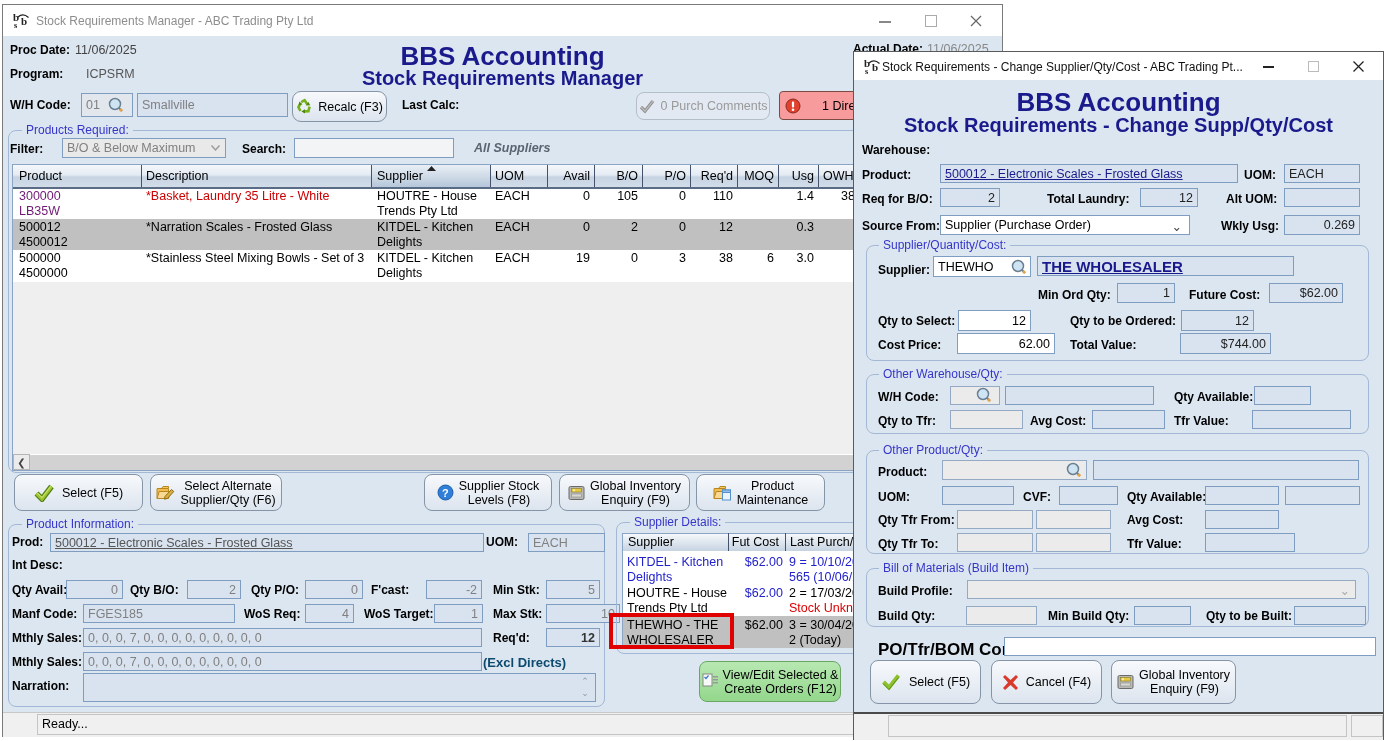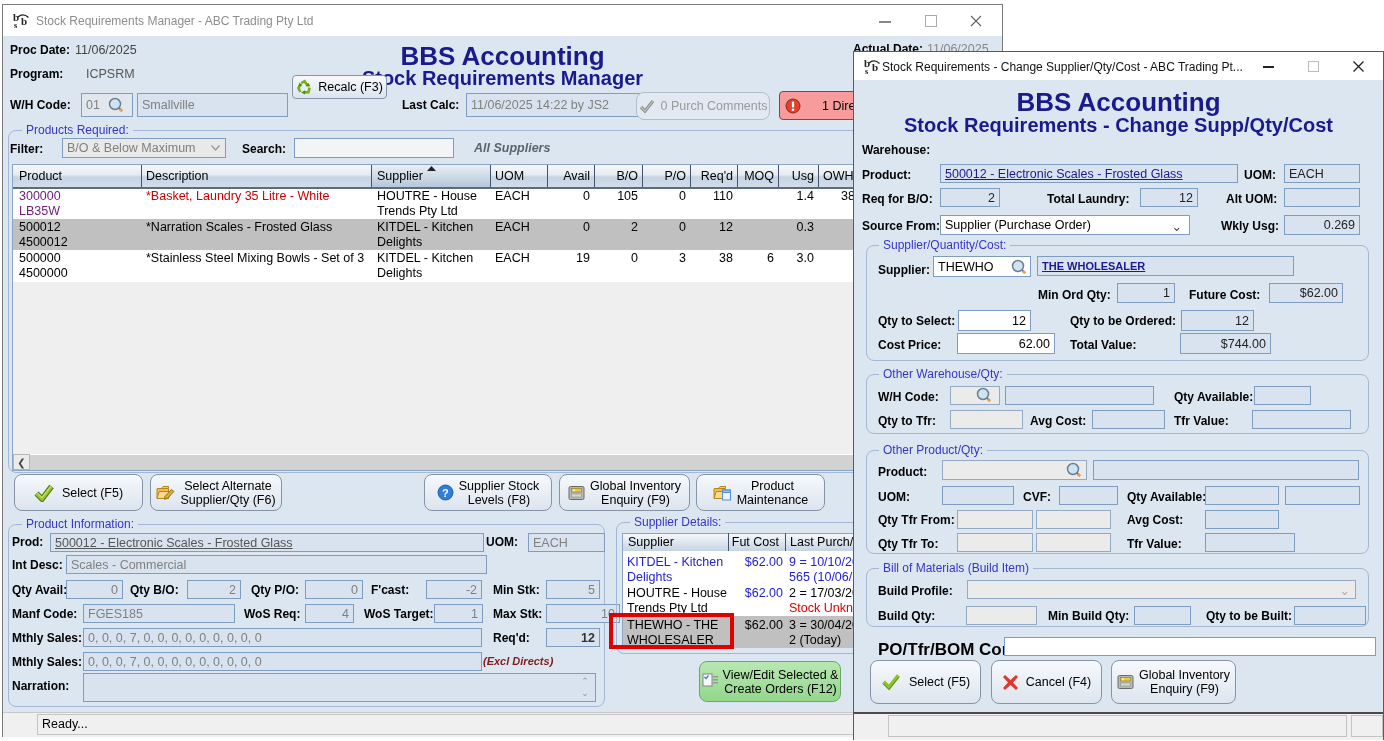--- a/index.html
+++ b/index.html
@@ -49,36 +49,35 @@
   <div class="ab" style="left:0;top:62px;width:100%;text-align:center;font-weight:bold;font-size:20px;color:#1a1a8c">Stock Requirements Manager</div>
 
   <div class="b" style="left:7px;top:93px">W/H Code:</div>
   <div class="f dim" style="left:78px;top:88px;width:52px;height:24px;background:#e2e7ee">01</div>
   <svg class="ab" style="left:104px;top:91px" width="18" height="18" viewBox="0 0 18 18">
         <circle cx="8" cy="8" r="5.5" fill="#cfe4f2" stroke="#6b7f93" stroke-width="1.5"></circle>
         <path d="M12 12 L15 15" stroke="#6b7f93" stroke-width="2"></path>
         <circle cx="14" cy="14" r="1.6" fill="#e8a33d"></circle>
       </svg>
   <div class="f dim" style="left:134px;top:88px;width:151px;height:24px">Smallville</div>
-  <div class="btn" style="left:289px;top:70px;width:95px;height:24px;border-radius:4px">
+  <div class="btn" style="left:289px;top:86px;width:95px;height:31px;border-radius:9px">
     <svg width="17" height="17" viewBox="0 0 17 17" style="margin-right:5px">
           <g stroke="#76b11a" stroke-width="2.6" fill="none">
             <path d="M5.2 4.2 L8.6 2.2 L11.6 6.8"></path>
             <path d="M13.6 8.6 L12.4 13.2 L7.6 13.4"></path>
             <path d="M4.4 13 L2.4 9 L4.8 5.2"></path>
           </g>
           <g fill="#4e8808">
             <path d="M10.2 7.6 L14.2 7.2 L12.2 3.8 Z"></path>
             <path d="M9 11.2 L5.4 13.4 L9 15.4 Z"></path>
             <path d="M3.2 3.6 L2.6 7.6 L6.4 6.2 Z"></path>
           </g>
         </svg>
     Recalc (F3)</div>
   <div class="b" style="left:399px;top:93px">Last Calc:</div>
-  <div class="f dim" style="left:463px;top:88px;width:174px;height:24px">11/06/2025 14:22 by JS2</div>
   <div class="btn" style="left:633px;top:87px;width:134px;height:28px;background:#e2e9f2;color:#9a9a9a;border-color:#b3bec9;font-size:12.5px">
     <svg width="17" height="15" viewBox="0 0 17 15" style="margin-right:5px">
           <path d="M2 8 L6 12 L14 2" stroke="#909090" stroke-width="3.2" fill="none"></path>
           <path d="M2 8 L6 12 L14 2" stroke="#c0c0c0" stroke-width="1.2" fill="none"></path>
         </svg>
     0 Purch Comments</div>
   <div class="ab" style="left:776px;top:86px;width:96px;height:29px;background:#f79b9d;border:1.5px solid #7c4a44;border-radius:4px"></div>
   <svg class="ab" style="left:782px;top:93px" width="16" height="16" viewBox="0 0 16 16">
         <circle cx="8" cy="8" r="7" fill="#e0422e" stroke="#8a2a1a" stroke-width="1"></circle>
         <rect x="6.9" y="3.5" width="2.2" height="6" rx="1" fill="#fff"></rect>
@@ -204,21 +203,20 @@
 
   <div class="grp" style="left:5px;top:519px;width:597px;height:183px"></div>
   <div class="gl" style="left:19px;top:512px">Product Information:</div>
   <div class="b" style="left:9px;top:530px">Prod:</div>
   <div class="f" style="left:47px;top:528px;width:434px;height:19px">
         <span style="color:#555;text-decoration:underline">500012 - Electronic Scales - Frosted Glass</span>
       </div>
   <div class="b" style="left:483px;top:530px">UOM:</div>
   <div class="f dim" style="left:525px;top:528px;width:77px;height:19px">EACH</div>
   <div class="b" style="left:9px;top:553px">Int Desc:</div>
-  <div class="f dim" style="left:63px;top:550px;width:421px;height:19px">Scales - Commercial</div>
   <div class="b" style="left:9px;top:578px">Qty Avail:</div>
       <div class="f dim r" style="left:63px;top:575px;width:57px;height:19px">0</div>
   <div class="b" style="left:127px;top:578px">Qty B/O:</div>
       <div class="f dim r" style="left:184px;top:575px;width:54px;height:19px">2</div>
   <div class="b" style="left:248px;top:578px">Qty P/O:</div>
       <div class="f dim r" style="left:302px;top:575px;width:58px;height:19px">0</div>
   <div class="b" style="left:368px;top:578px">F'cast:</div>
       <div class="f dim r" style="left:423px;top:575px;width:56px;height:19px">-2</div>
   <div class="b" style="left:490px;top:578px">Min Stk:</div>
       <div class="f dim r" style="left:543px;top:575px;width:54px;height:19px">5</div>
@@ -229,21 +227,21 @@
   <div class="b" style="left:361px;top:602px">WoS Target:</div>
       <div class="f dim r" style="left:431px;top:599px;width:49px;height:19px">1</div>
   <div class="b" style="left:490px;top:602px">Max Stk:</div>
       <div class="f dim r" style="left:543px;top:599px;width:74px;height:19px">10</div>
   <div class="b" style="left:9px;top:626px">Mthly Sales:</div>
       <div class="f dim" style="left:80px;top:623px;width:399px;height:19px">0, 0, 0, 7, 0, 0, 0, 0, 0, 0, 0, 0, 0</div>
   <div class="b" style="left:490px;top:626px">Req'd:</div>
       <div class="f r" style="left:543px;top:623px;width:54px;height:19px;font-weight:bold;color:#333">12</div>
   <div class="b" style="left:9px;top:650px">Mthly Sales:</div>
       <div class="f dim" style="left:80px;top:647px;width:399px;height:19px">0, 0, 0, 7, 0, 0, 0, 0, 0, 0, 0, 0, 0</div>
-  <div class="ab" style="left:480px;top:650px;font-size:11px;font-weight:bold;font-style:italic;color:#7f1d1d">(Excl Directs)</div>
+  <div class="ab" style="left:480px;top:650px;font-size:13px;font-weight:bold;color:#0c4a6e">(Excl Directs)</div>
   <div class="b" style="left:9px;top:674px">Narration:</div>
       <div class="f" style="left:80px;top:668px;width:513px;height:29px"></div>
   <div class="ab" style="left:574px;top:670px;width:16px;height:25px;color:#8a98a8;font-size:9px;text-align:center;line-height:12px">⌃<br>⌄</div>
 
   <div class="grp" style="left:613px;top:517px;width:379px;height:132px"></div>
   <div class="gl" style="left:627px;top:510px">Supplier Details:</div>
   <div class="ab" style="left:619px;top:528px;width:366px;height:115px;border:1px solid #8ba4c4;background:#fff"></div>
   <div class="ab" style="left:620px;top:529px;width:364px;height:17px;background:linear-gradient(180deg,#f5f8fb,#c6d3e2)"></div>
   <div class="hc" style="left:621px;top:527px;width:100px;height:20px">Supplier</div>
   <div class="hc r" style="left:722px;top:527px;width:58px;height:20px">Fut Cost</div>
@@ -318,21 +316,21 @@
   <div class="grp" style="left:12px;top:193px;width:503px;height:116px"></div>
   <div class="gl" style="left:25px;top:186px">Supplier/Quantity/Cost:</div>
   <div class="b" style="left:24px;top:211px">Supplier:</div>
   <div class="f w" style="left:79px;top:204px;width:98px;height:21px">THEWHO</div>
   <svg class="ab" style="left:156px;top:206px" width="18" height="18" viewBox="0 0 18 18">
         <circle cx="8" cy="8" r="5.5" fill="#cfe4f2" stroke="#6b7f93" stroke-width="1.5"></circle>
         <path d="M12 12 L15 15" stroke="#6b7f93" stroke-width="2"></path>
         <circle cx="14" cy="14" r="1.6" fill="#e8a33d"></circle>
       </svg>
   <div class="f" style="left:183px;top:204px;width:257px;height:20px">
-        <span style="color:#1a1a8c;text-decoration:underline;font-weight:bold;font-size:11px">THE WHOLESALER</span>
+        <span style="color:#1a1a8c;text-decoration:underline;font-weight:bold;font-size:15px">THE WHOLESALER</span>
       </div>
   <div class="b" style="left:184px;top:236px">Min Ord Qty:</div>
   <div class="f r" style="left:263px;top:231px;width:58px;height:20px;color:#222">1</div>
   <div class="b" style="left:335px;top:236px">Future Cost:</div>
   <div class="f r" style="left:415px;top:231px;width:74px;height:20px;color:#222">$62.00</div>
   <div class="b" style="left:24px;top:262px">Qty to Select:</div>
   <div class="f w r" style="left:104px;top:258px;width:73px;height:21px">12</div>
   <div class="b" style="left:216px;top:262px">Qty to be Ordered:</div>
   <div class="f r" style="left:327px;top:258px;width:73px;height:21px;color:#222">12</div>
   <div class="b" style="left:24px;top:286px">Cost Price:</div>

